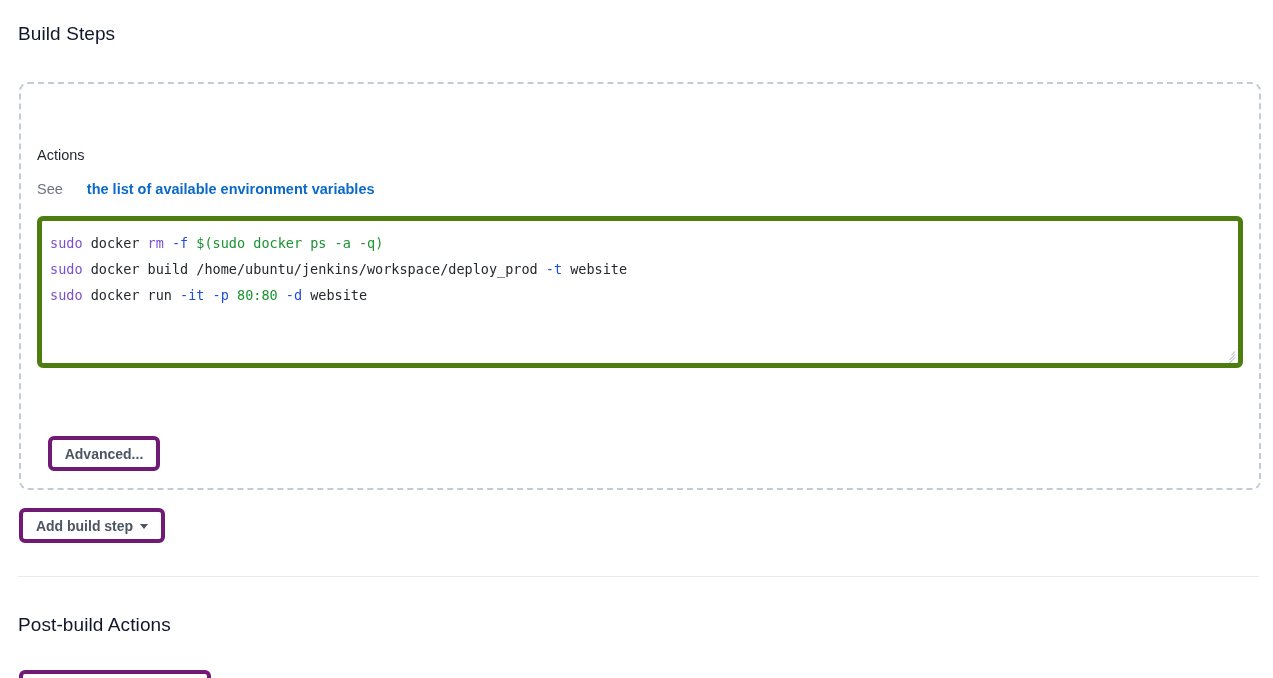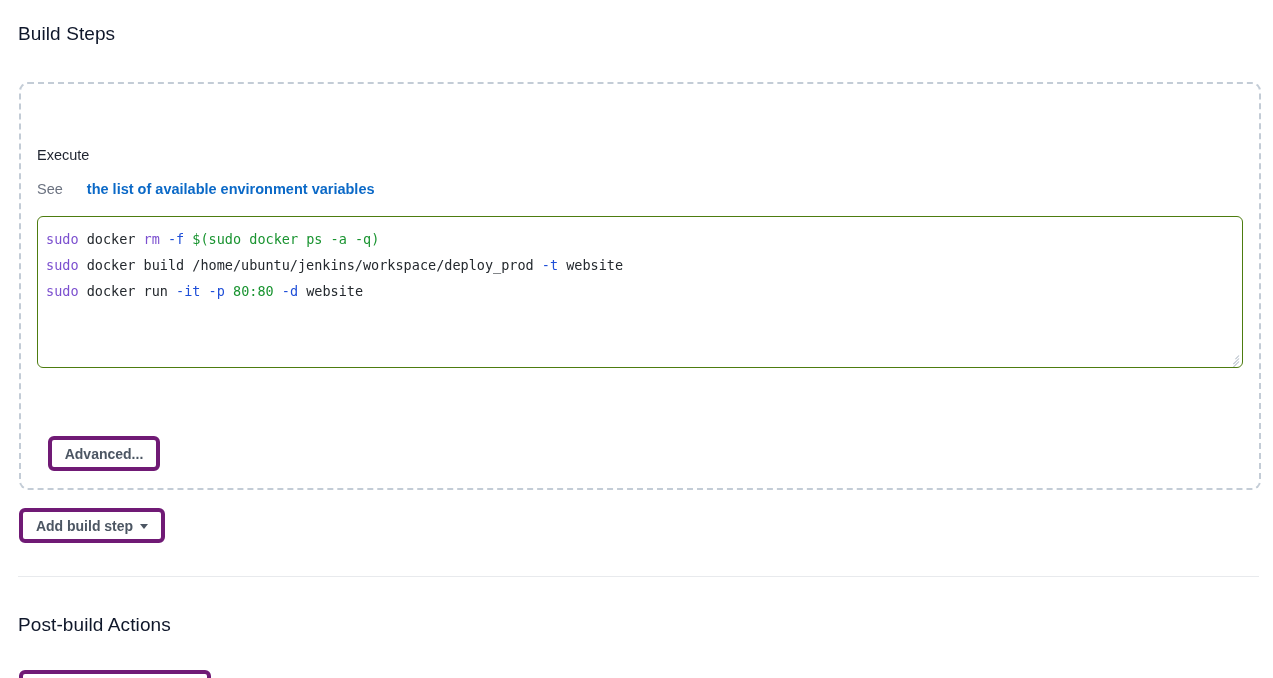--- a/index.html
+++ b/index.html
@@ -136,21 +136,21 @@
     margin-left: 20px;
   }
 
   
   .code-box {
     position: absolute;
     left: 16px;
     top: 132px;
     width: 1206px;
     height: 152px;
-    border: 1px solid #4d7c0f;
+    border: 5px solid #4d7c0f;
     border-radius: 6px;
     background: #ffffff;
     overflow: hidden;
   }
   .code-content {
     padding: 9px 10px 0 8px;
     font-family: "DejaVu Sans Mono", "Liberation Mono", monospace;
     font-size: 13.5px;
     line-height: 26px;
     white-space: pre;
@@ -226,21 +226,21 @@
 </head>
 <body>
 
 <div class="page">
 
   <div class="section-heading" id="build-steps-heading">Build Steps</div>
 
   <div class="build-step-panel">
 
 
-    <div class="field-label">Execute</div>
+    <div class="field-label">Actions</div>
 
     <div class="hint-line">
       <span>See </span><a href="#">the list of available environment variables</a>
     </div>
 
     <div class="code-box">
       <div class="code-content" id="code-content"><div><span class="tok-cmd">sudo</span><span class="tok-plain"> docker </span><span class="tok-cmd">rm</span><span class="tok-plain"> </span><span class="tok-flag">-f</span><span class="tok-plain"> </span><span class="tok-str">$(sudo docker ps -a -q)</span></div><div><span class="tok-cmd">sudo</span><span class="tok-plain"> docker build /home/ubuntu/jenkins/workspace/deploy_prod </span><span class="tok-flag">-t</span><span class="tok-plain"> website</span></div><div><span class="tok-cmd">sudo</span><span class="tok-plain"> docker run </span><span class="tok-flag">-it</span><span class="tok-plain"> </span><span class="tok-flag">-p</span><span class="tok-plain"> </span><span class="tok-str">80:80</span><span class="tok-plain"> </span><span class="tok-flag">-d</span><span class="tok-plain"> website</span></div></div>
       <div class="resize-grip">
         <i></i>
           <i></i>

